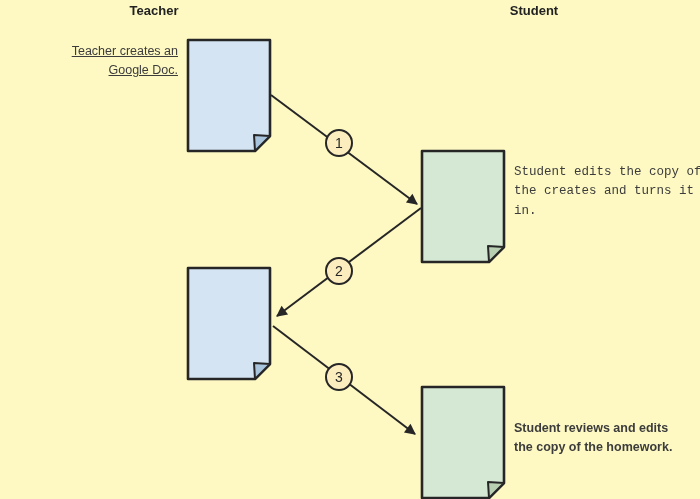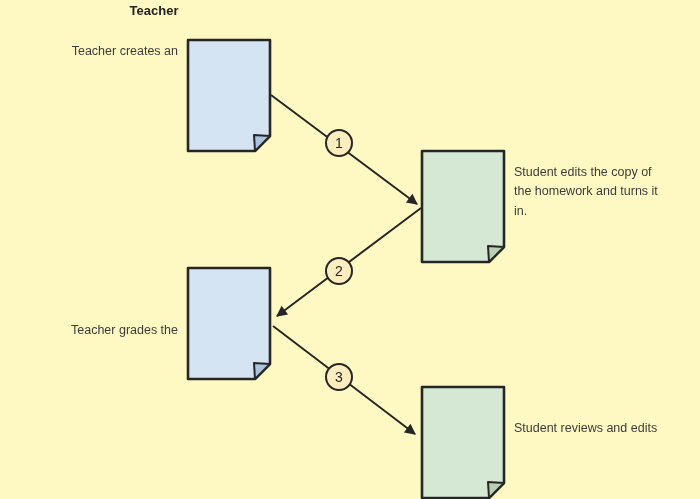--- a/index.html
+++ b/index.html
@@ -22,21 +22,21 @@
   }
   .col-header.teacher{left:99px;}
   .col-header.student{left:479px;}
   .caption{
     position:absolute;
     font-size:12.5px;
     line-height:19.3px;
     color:#3c3c3c;
   }
   .caption div{white-space:nowrap;}
-  .caption.align-right{text-align:right;}
+  .caption.align-right{text-align:right;text-decoration:underline;}
   .doc-svg{position:absolute;}
   .doc-page{stroke:#262626;stroke-width:2.6;stroke-linejoin:round;}
   .doc-page.blue{fill:#d4e4f3;}
   .doc-page.green{fill:#d5e8d4;}
   .doc-flap{stroke:#262626;stroke-width:2;stroke-linejoin:round;}
   .doc-flap.blue{fill:#a9c4dd;}
   .doc-flap.green{fill:#b9cfb2;}
   .connector-layer{
     position:absolute;left:0;top:0;
     pointer-events:none;
@@ -49,20 +49,21 @@
     fill:#262626;
     text-anchor:middle;
   }
 </style>
 </head>
 <body>
 
 <div class="canvas">
 
   <div class="col-header teacher">Teacher</div>
+  <div class="col-header student">Student</div>
 
   <svg class="doc-svg" style="left:186px;top:38px;" width="86" height="115" viewBox="0 0 86 115">
     <path class="doc-page blue" d="M2,2 L84,2 L84,98 L69,113 L2,113 Z"></path>
     <path class="doc-flap blue" d="M69,113 L84,98 L68,97 Z"></path>
   </svg>
 
   <svg class="doc-svg" style="left:420px;top:149px;" width="86" height="115" viewBox="0 0 86 115">
     <path class="doc-page green" d="M2,2 L84,2 L84,98 L69,113 L2,113 Z"></path>
     <path class="doc-flap green" d="M69,113 L84,98 L68,97 Z"></path>
   </svg>
@@ -97,29 +98,30 @@
       <text class="badge-number" x="339" y="276">2</text>
     </g>
     <g>
       <circle class="badge-circle" cx="339" cy="377" r="13"></circle>
       <text class="badge-number" x="339" y="382">3</text>
     </g>
   </svg>
 
   <div class="caption align-right" style="left:8px;top:42px;width:170px;">
     <div>Teacher creates an</div>
+    <div>Google Doc.</div>
   </div>
 
-  <div class="caption" style="left:514px;top:163px;width:180px;">
+  <div class="caption" style="left:514px;top:163px;width:180px;font-family:Liberation Mono, monospace;">
     <div>Student edits the copy of</div>
-    <div>the homework and turns it</div>
+    <div>the creates and turns it</div>
     <div>in.</div>
   </div>
 
   <div class="caption align-right" style="left:8px;top:321px;width:170px;">
-    <div>Teacher grades the</div>
   </div>
 
-  <div class="caption" style="left:514px;top:419px;width:180px;">
+  <div class="caption" style="left:514px;top:419px;width:180px;font-weight:bold;">
     <div>Student reviews and edits</div>
+    <div>the copy of the homework.</div>
   </div>
 
 </div>
 
 </body></html>

